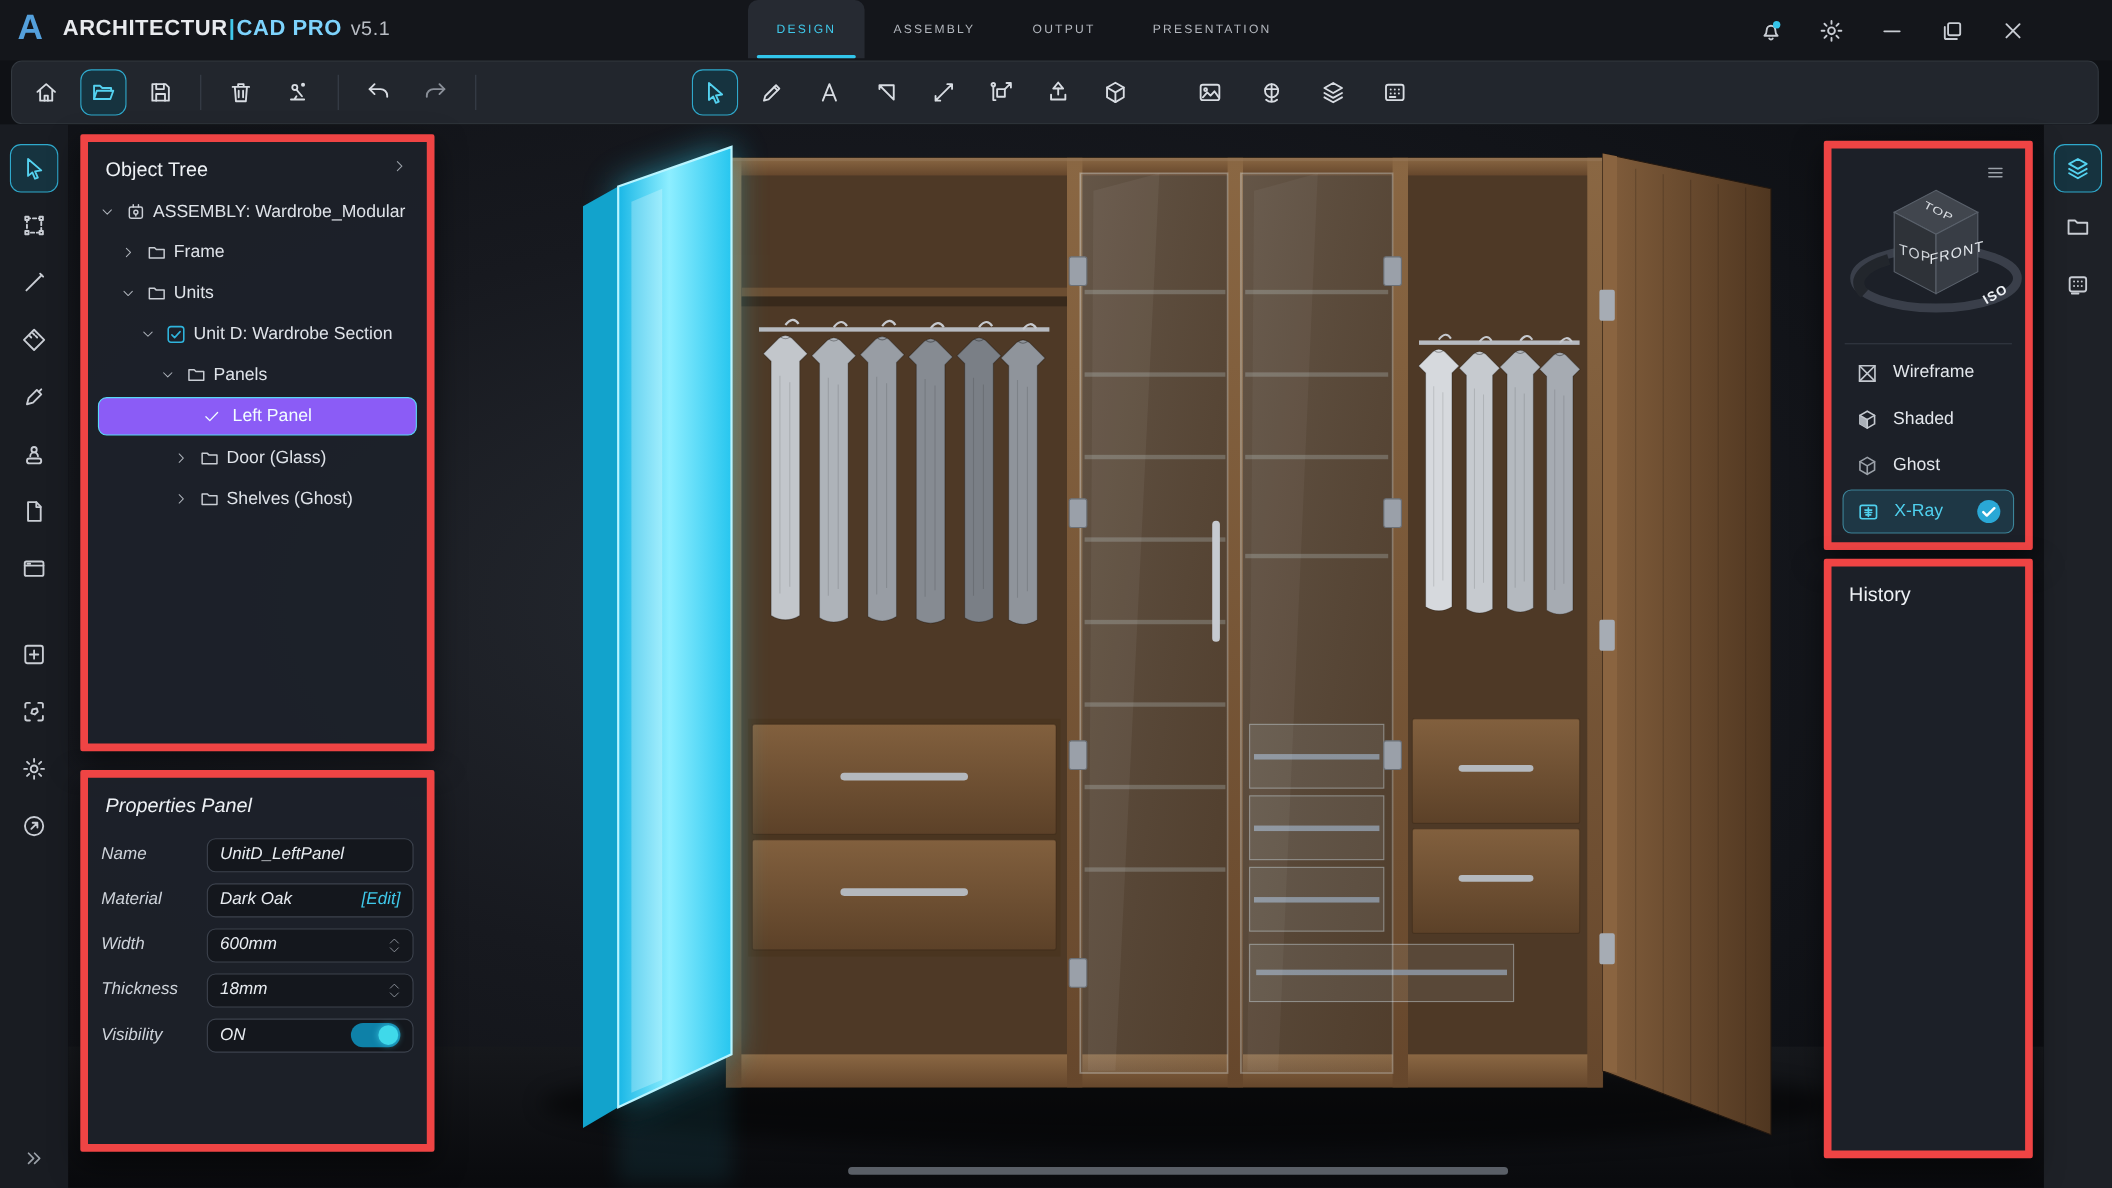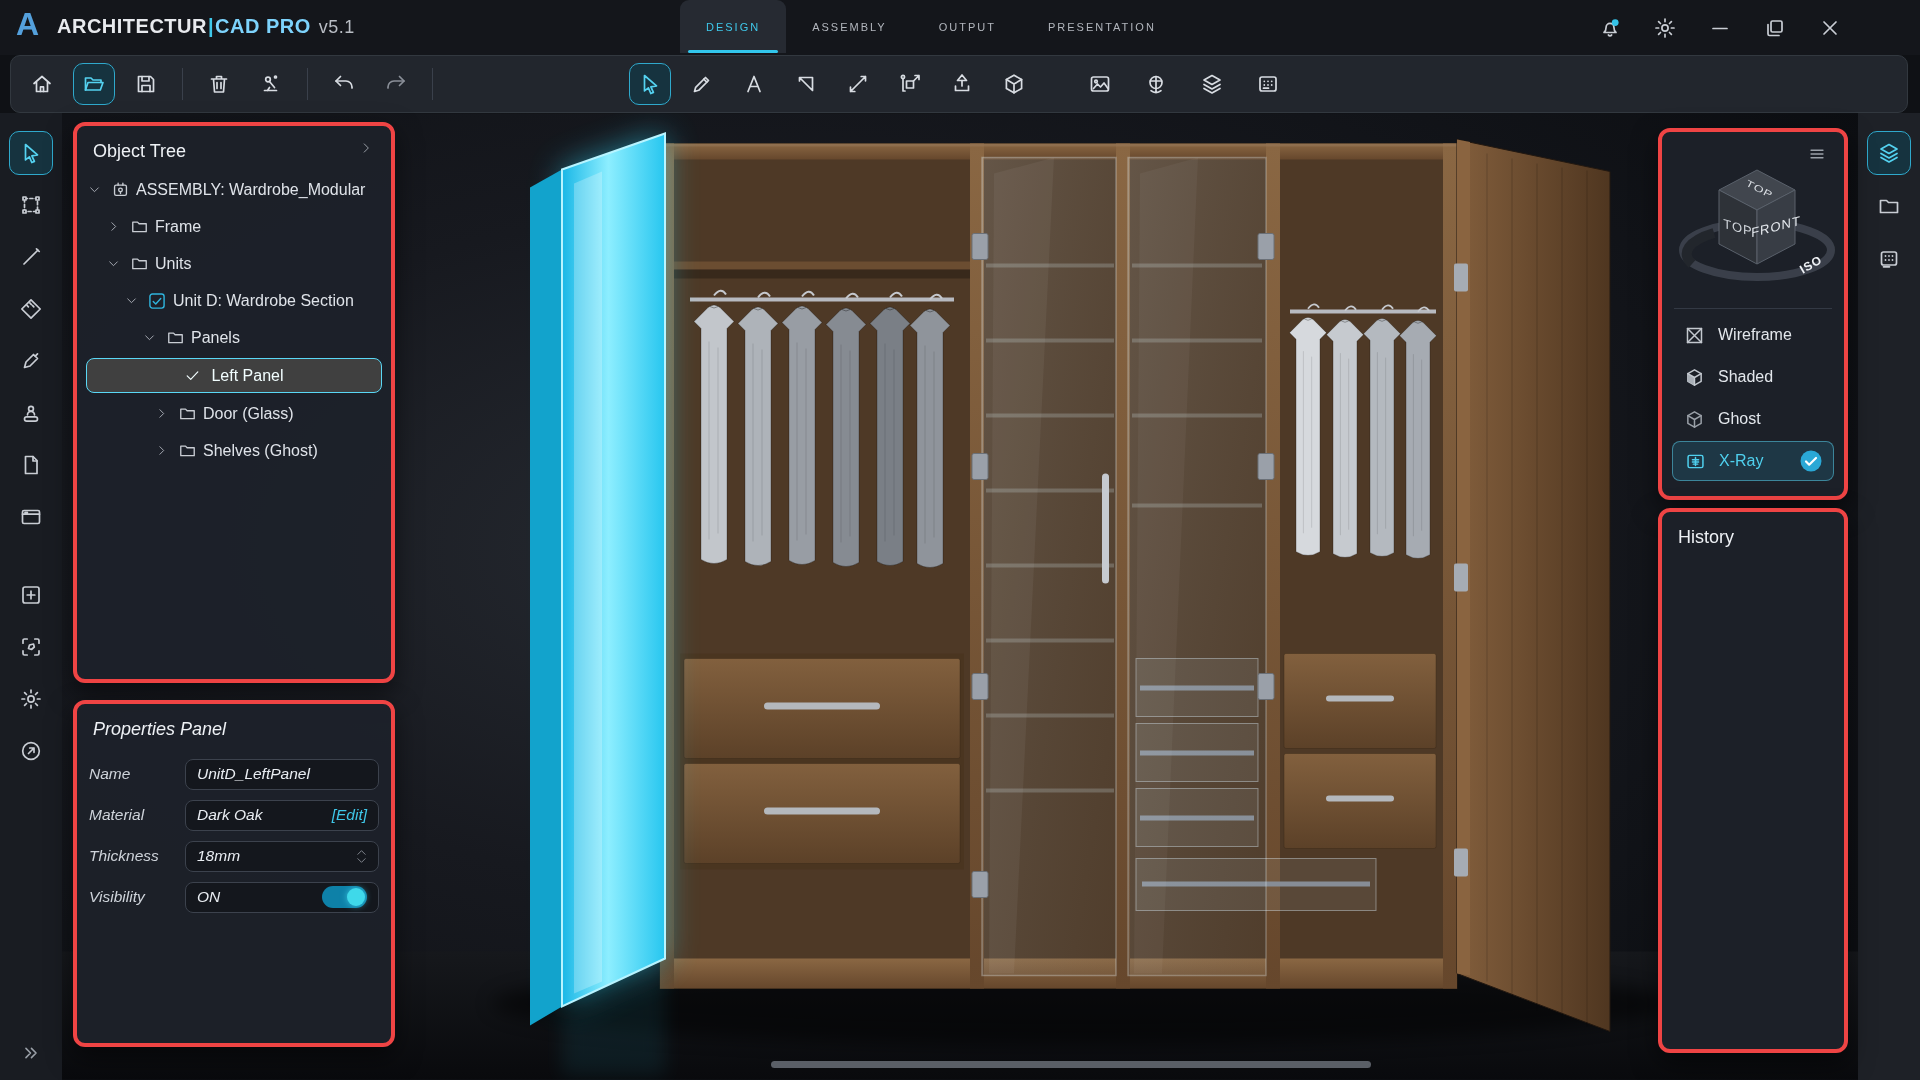--- a/index.html
+++ b/index.html
@@ -41,30 +41,30 @@
              display:flex;flex-direction:column;align-items:center;padding-top:18px;box-sizing:border-box;gap:9px;}
   .rbtn{width:44px;height:44px;display:flex;align-items:center;justify-content:center;border-radius:10px;
         color:#c9cdd4;background:none;border:1px solid transparent;padding:0;cursor:pointer;}
   .rbtn.active{background:#16333f;border:1px solid #2fa9cc;color:#54d2f0;}
   .rail-gap{height:18px;flex:none;}
   .rail-expand{position:absolute;left:14px;bottom:12px;color:#9aa0a8;background:none;border:none;cursor:pointer;}
   
   .canvas{position:absolute;left:62px;top:113px;width:1796px;height:967px;}
   .hscroll{position:absolute;left:771px;top:1061px;width:600px;height:7px;border-radius:4px;background:#5a5f67;}
   
-  .panel{position:absolute;background:rgba(29,33,41,.97);border:4px solid #ef4444;border-radius:12px;
+  .panel{position:absolute;background:rgba(29,33,41,.97);border:7px solid #ef4444;border-radius:2px;
          box-shadow:0 10px 26px rgba(0,0,0,.5);box-sizing:border-box;}
   .ptitle{font-size:18px;color:#eef1f5;padding:15px 16px 9px;font-weight:500;}
   
   .otree{left:73px;top:122px;width:322px;height:561px;}
   .otree-collapse{position:absolute;right:12px;top:14px;color:#9aa0a8;background:none;border:none;cursor:pointer;}
   .trow{height:37px;display:flex;align-items:center;font-size:16px;color:#dfe3e9;cursor:pointer;}
   .trow .chev{width:15px;display:flex;justify-content:center;color:#aeb3bb;flex:none;}
   .trow .tico{width:22px;margin:0 5px 0 7px;display:flex;justify-content:center;color:#c9cdd4;flex:none;}
-  .sel-row{margin:2px 9px;height:33px;background:#404040;border:1.5px solid #5ad8f6;border-radius:8px;
+  .sel-row{margin:2px 9px;height:33px;background:#8b5cf6;border:1.5px solid #5ad8f6;border-radius:8px;
            display:flex;align-items:center;justify-content:center;gap:10px;color:#f2feff;font-weight:500;
            font-size:16px;cursor:pointer;}
   
   .props{left:73px;top:700px;width:322px;height:347px;font-style:italic;}
   .prow{display:flex;align-items:center;height:32px;margin:9px 12px;}
   .plabel{width:96px;font-size:15.5px;color:#ced3da;flex:none;}
   .pinput{flex:1;height:31px;background:#14171d;border:1px solid #3c424d;border-radius:8px;
           display:flex;align-items:center;padding:0 11px;font-size:15.5px;color:#e9edf2;box-sizing:border-box;cursor:text;}
   .pedit{margin-left:auto;color:#3fc8ea;cursor:pointer;}
   .stepper{margin-left:auto;display:flex;flex-direction:column;gap:1px;color:#9aa0a9;cursor:pointer;}
@@ -657,20 +657,34 @@
 
     <div class="prow">
       <span class="plabel">Material</span>
       <div class="pinput">
         <span>Dark Oak</span>
         <span class="pedit">[Edit]</span>
       </div>
     </div>
 
 
+    <div class="prow">
+      <span class="plabel">Width</span>
+      <div class="pinput">
+        <span>600mm</span>
+        <span class="stepper">
+          <svg class="icn" width="11" height="7" viewBox="0 0 24 14">
+              <path d="M4 11l8-8 8 8"></path>
+            </svg>
+          <svg class="icn" width="11" height="7" viewBox="0 0 24 14">
+              <path d="M4 3l8 8 8-8"></path>
+            </svg>
+        </span>
+      </div>
+    </div>
 
     <div class="prow">
       <span class="plabel">Thickness</span>
       <div class="pinput">
         <span>18mm</span>
         <span class="stepper">
           <svg class="icn" width="11" height="7" viewBox="0 0 24 14">
               <path d="M4 11l8-8 8 8"></path>
             </svg>
           <svg class="icn" width="11" height="7" viewBox="0 0 24 14">

